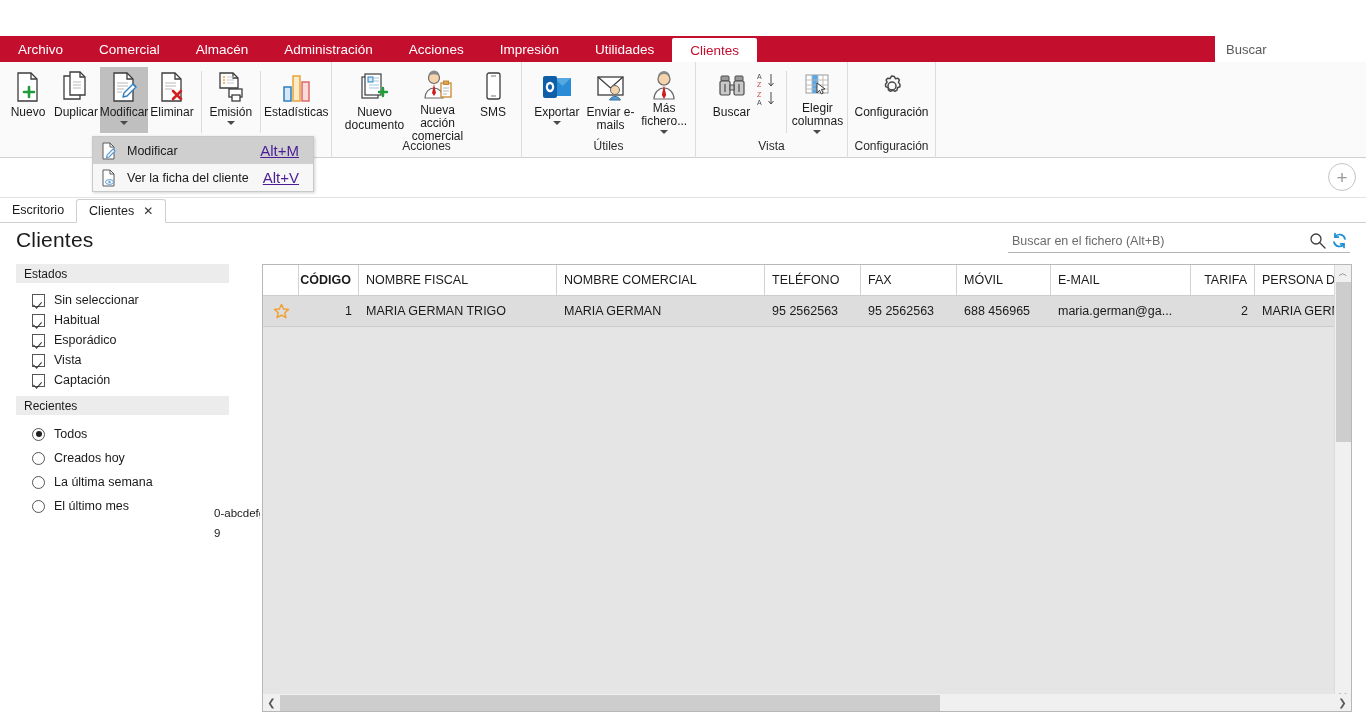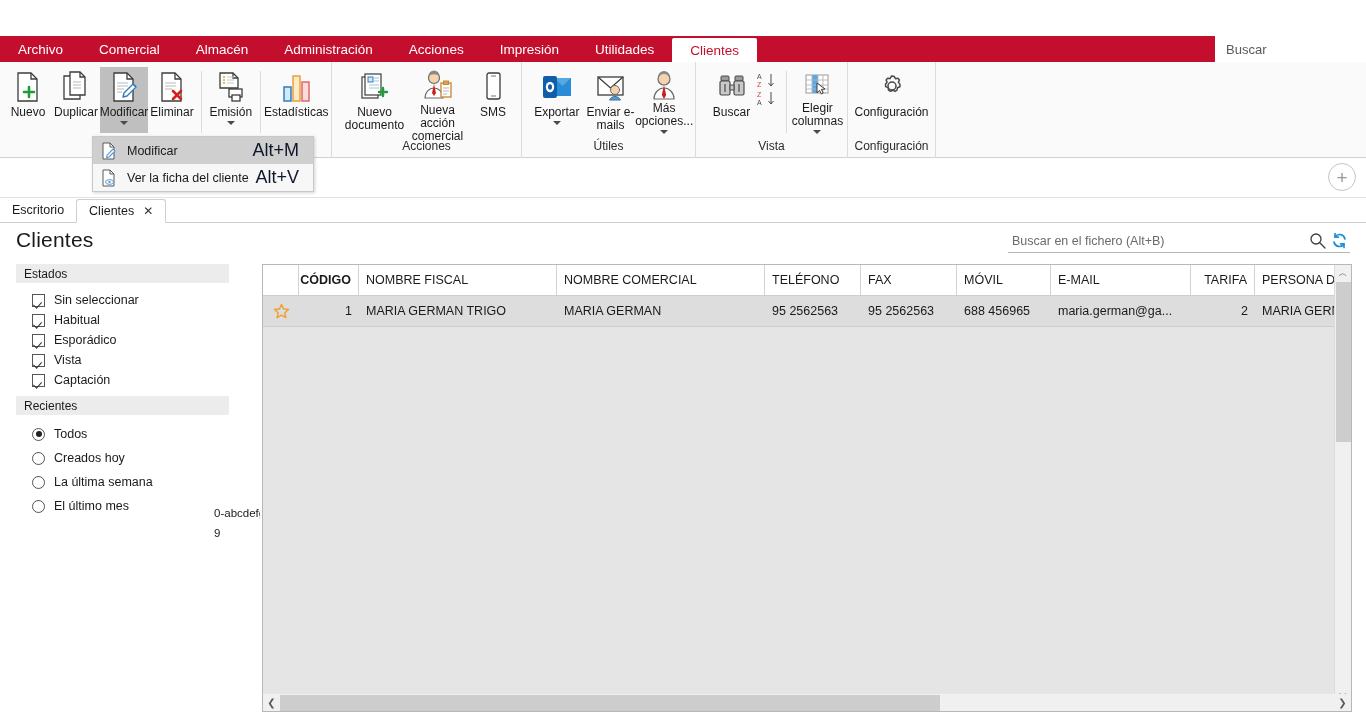--- a/index.html
+++ b/index.html
@@ -99,21 +99,21 @@
     box-shadow: 1px 1px 3px rgba(0,0,0,0.18);
   }
   .dd-item {
     height: 27px; display: flex; align-items: center;
     padding: 0 8px; font-size: 12.5px; color: #1a1a1a;
     cursor: default;
   }
   .dd-item.hl { background: #cfcfcf; }
   .dd-icon { width: 22px; display: flex; align-items: center; justify-content: flex-start; }
   .dd-text { flex: 1; padding-left: 4px; }
-  .dd-key { color: #0f172a; font-size: 18px; padding-right: 6px; }
+  .dd-key { color: #4c1d95; font-size: 15px; padding-right: 6px; text-decoration: underline; }
 
   
   .belowribbon {
     position: absolute; top: 122px; left: 0;
     width: 1366px; height: 40px;
     background: #ffffff;
     border-bottom: 1px solid #e2e2e2;
   }
   .plus-btn {
     position: absolute; right: 10px; top: 127px;
@@ -470,21 +470,21 @@
 
           <div class="rbtn">
             <span class="ricon">
               <svg width="28" height="30" viewBox="0 0 28 30">
                 <circle cx="14" cy="9" r="6" fill="#f5d3ac" stroke="#6b6b6b" stroke-width="1.2"></circle>
                 <path d="M8 7 a6 6 0 0 1 12 0 a6 3 0 0 0 -12 0z" fill="#8a8a8a"></path>
                 <path d="M4 29 a10 11 0 0 1 20 0z" fill="#fff" stroke="#6b6b6b" stroke-width="1.2"></path>
                 <path d="M14 15 l2.2 10 l-2.2 4 l-2.2 -4 z" fill="#cc2020"></path>
               </svg>
             </span>
-            <span class="rlabel two">Más opciones...</span>
+            <span class="rlabel two">Más fichero...</span>
             <span class="caret-dn"></span>
           </div>
         </div>
         <div class="rgroup-label">Útiles</div>
       </div>
 
       <div class="rgroup" style="width:152px;">
         <div class="rgroup-items" style="padding-left:6px;">
           <div class="rbtn">
             <span class="ricon">

